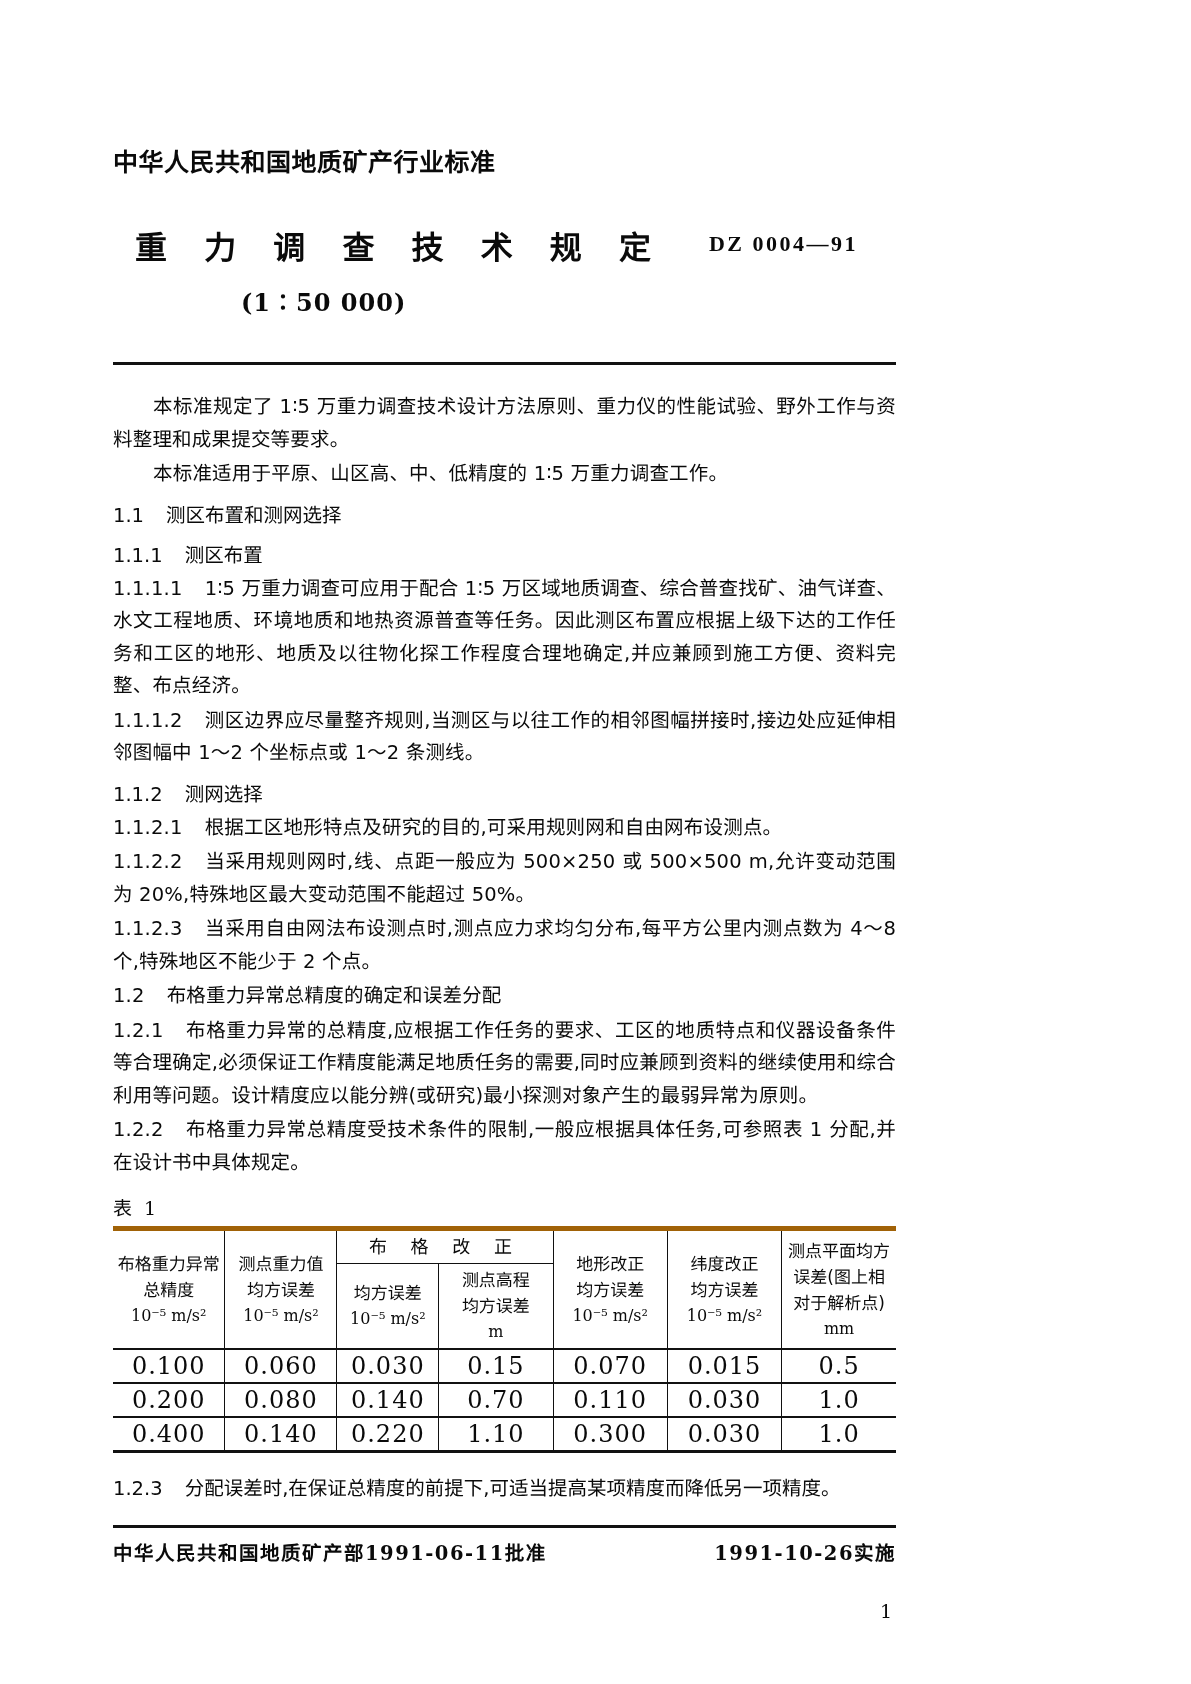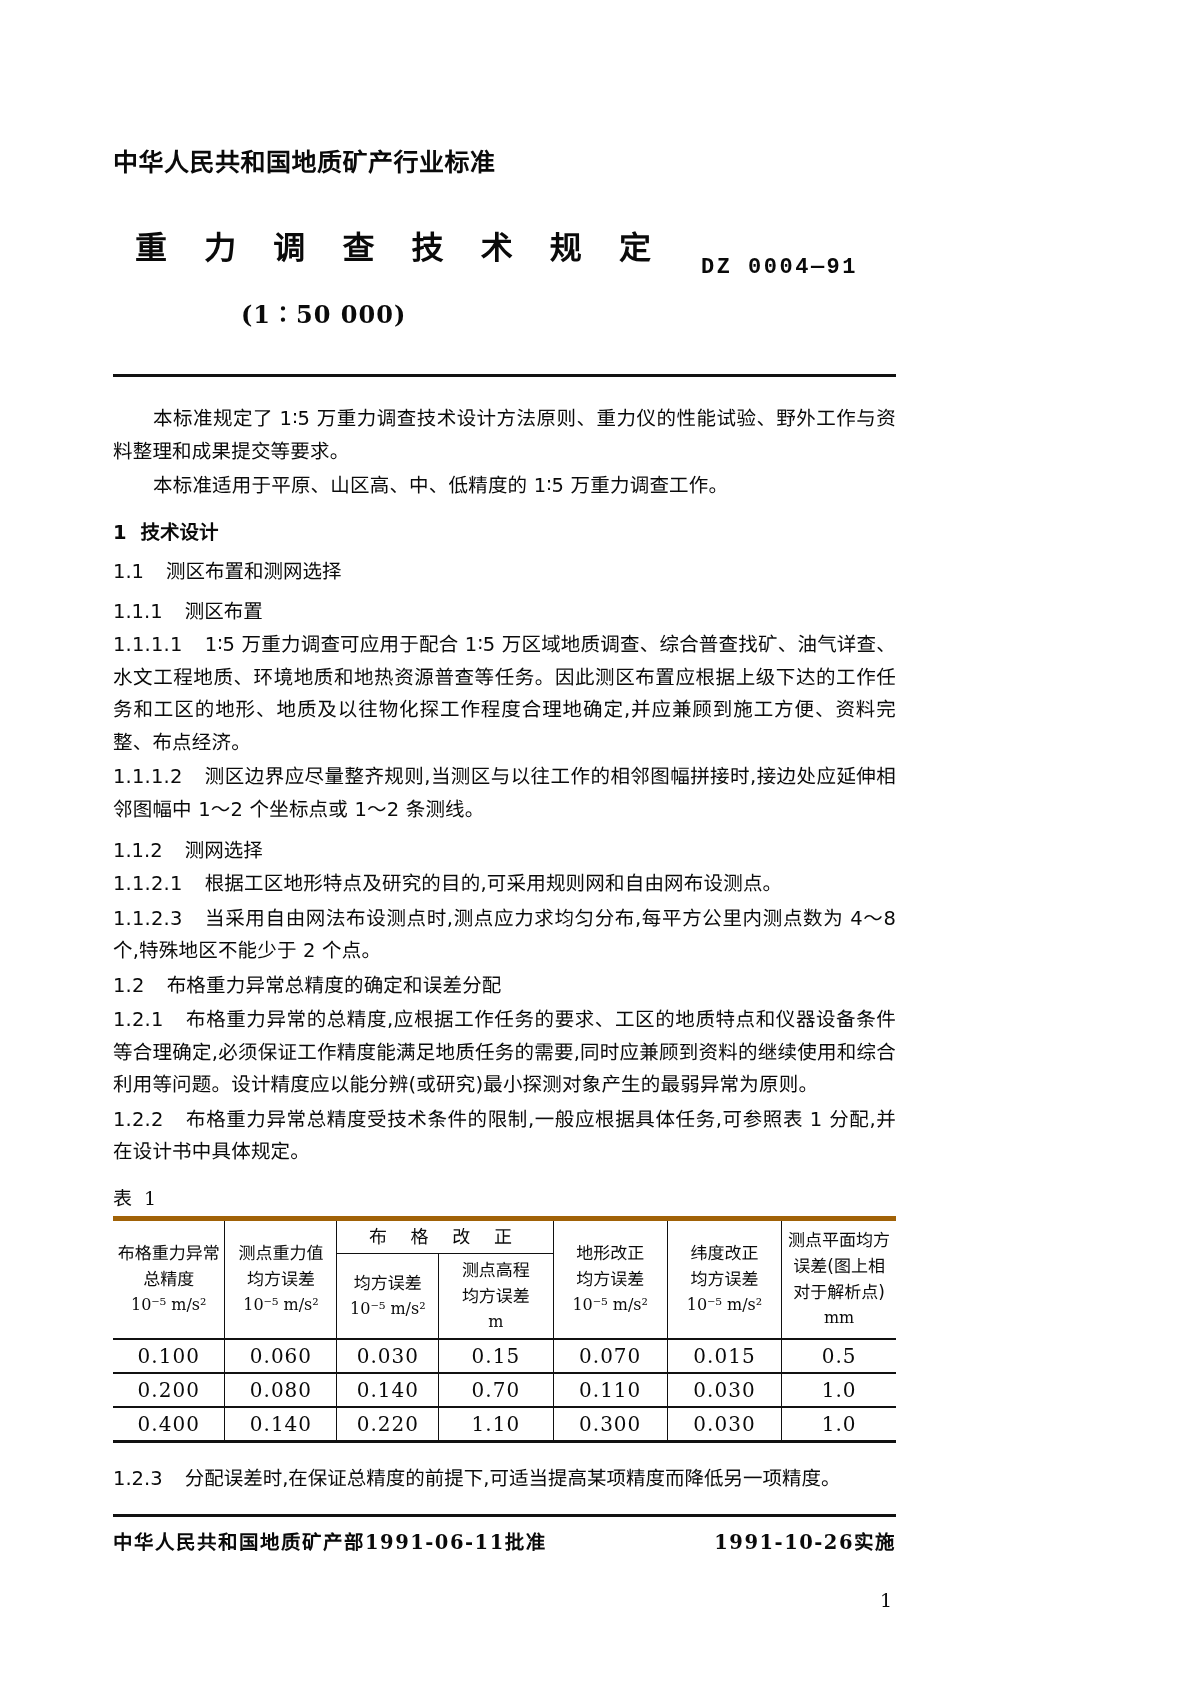--- a/index.html
+++ b/index.html
@@ -42,25 +42,25 @@
   }
   .main-title {
     font-size: 32px;
     font-weight: bold;
     letter-spacing: 13px;
     padding-left: 22px;
     line-height: 1.25;
     white-space: pre;
   }
   .std-code {
-    font-family: Liberation Mono, monospace;
+    font-family: Liberation Serif, serif;
     font-size: 22px;
     font-weight: bold;
     letter-spacing: 2.5px;
-    margin-top: 27px;
+    margin-top: 3px;
     padding-right: 38px;
     white-space: pre;
   }
   .scale-line {
     margin-top: 15px;
     font-size: 24px;
     font-family: "DejaVu Serif", "Liberation Serif", serif;
     font-weight: bold;
     letter-spacing: 1px;
     padding-left: 128px;
@@ -138,21 +138,21 @@
     padding-left: 9px;
     font-size: 18px;
   }
   .unit {
     font-family: "DejaVu Serif", "Liberation Serif", serif;
     font-size: 16px;
     white-space: nowrap;
   }
   .cellnum {
     font-family: "DejaVu Serif", "Liberation Serif", serif;
-    font-size: 20px;
+    font-size: 24px;
     letter-spacing: 1px;
   }
   .hdr-txt { display: block; }
   .hcell { padding: 2px 4px 6px 4px; }
 
   .after-table {
     font-size: 19.5px;
     line-height: 32px;
     margin-top: 20px;
   }
@@ -198,23 +198,20 @@
 
   <div class="scale-line">(1∶50 000)</div>
 
   <div class="rule-top"></div>
 
   <div class="body-wrap">
 
     <p class="para indent">本标准规定了 1∶5 万重力调查技术设计方法原则、重力仪的性能试验、野外工作与资料整理和成果提交等要求。</p>
     <p class="para indent">本标准适用于平原、山区高、中、低精度的 1∶5 万重力调查工作。</p>
 
-    <p class="sec-h">
-      <span class="num">1</span><span>技术设计</span>
-    </p>
 
     <p class="sub-h">
       <span class="num-wide">1.1</span><span>测区布置和测网选择</span>
     </p>
 
     <p class="sub-h">
       <span class="num-wide">1.1.1</span><span>测区布置</span>
     </p>
 
     <p class="para">
@@ -226,20 +223,23 @@
     </p>
 
     <p class="sub-h">
       <span class="num-wide">1.1.2</span><span>测网选择</span>
     </p>
 
     <p class="para">
       <span class="num-wide">1.1.2.1</span><span>根据工区地形特点及研究的目的,可采用规则网和自由网布设测点。</span>
     </p>
 
+    <p class="para">
+      <span class="num-wide">1.1.2.2</span><span>当采用规则网时,线、点距一般应为 500×250 或 500×500 m,允许变动范围为 20%,特殊地区最大变动范围不能超过 50%。</span>
+    </p>
 
     <p class="para">
       <span class="num-wide">1.1.2.3</span><span>当采用自由网法布设测点时,测点应力求均匀分布,每平方公里内测点数为 4～8 个,特殊地区不能少于 2 个点。</span>
     </p>
 
     <p class="para">
       <span class="num-wide">1.2</span><span>布格重力异常总精度的确定和误差分配</span>
     </p>
 
     <p class="para">

